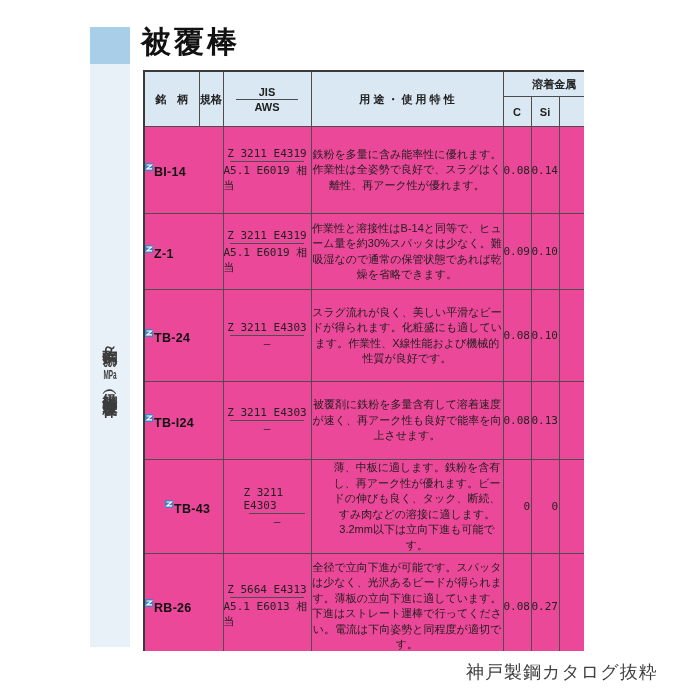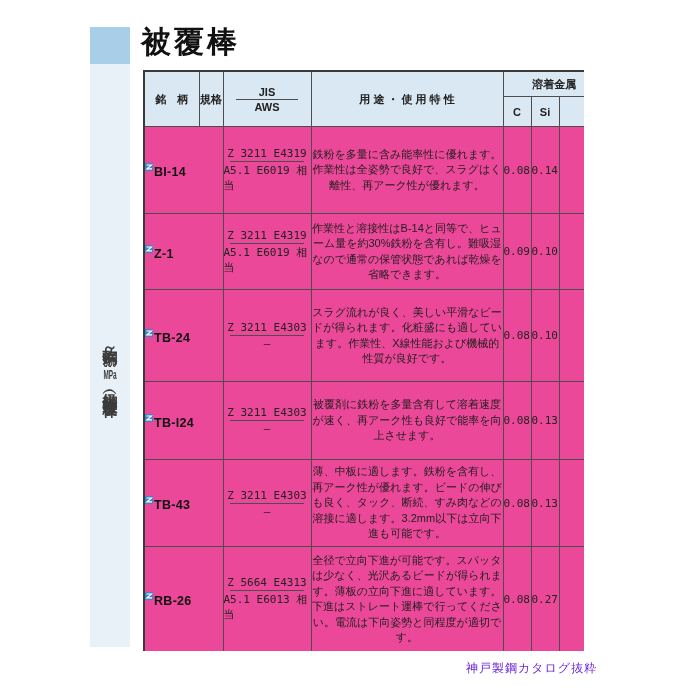--- a/index.html
+++ b/index.html
@@ -21,21 +21,21 @@
   
   .page-title{
     position:absolute;left:141px;top:22px;
     font-family:Liberation Mono, monospace;
     font-size:30px;font-weight:bold;color:#111;letter-spacing:3px;
   }
   
   .caption{
     position:absolute;left:466px;top:660px;
     font-family:"Liberation Serif","DejaVu Serif",serif;
-    font-size:12px;color:#6d28d9;letter-spacing:1px;
+    font-size:18px;color:#404040;letter-spacing:1px;
   }
   
   .table-clip{position:absolute;left:143px;top:70px;width:441px;height:581px;overflow:hidden;}
   table.catalog{border-collapse:collapse;table-layout:fixed;width:462px;border:2px solid #3a3a3a;}
   table.catalog th,table.catalog td{
     border:1px solid #4d4d4d;padding:0;vertical-align:middle;
     font-size:11px;overflow:hidden;
   }
   col.c-brand{width:55px;} col.c-kikaku{width:24px;} col.c-spec{width:88px;}
   col.c-usage{width:192px;} col.c-c{width:28px;} col.c-si{width:28px;} col.c-cut{width:47px;}
@@ -50,21 +50,21 @@
   td.name-cell{padding-left:5px;vertical-align:middle;}
   .brand{font-weight:bold;font-size:12.5px;letter-spacing:0.3px;color:#111;}
   .zmark{display:inline-block;width:8px;height:8px;vertical-align:super;margin-right:1px;}
   td.spec-cell{font-family:"DejaVu Sans Mono","Liberation Mono",monospace;font-size:10.5px;color:#222;}
   td.usage-cell{
     padding:5px 6px;line-height:15.5px;font-size:11px;color:#1e1e1e;
     text-align:center;vertical-align:middle;
   }
   td.val-cell{text-align:left;font-family:"DejaVu Sans Mono","Liberation Mono",monospace;font-size:11px;color:#222;}
   tr.r1 td{height:86px;} tr.r2 td{height:75px;} tr.r3 td{height:91px;}
-  tr.r4 td{height:77px;} tr.r5 td{height:86px;} tr.r6 td{height:104px;}
+  tr.r4 td{height:77px;} tr.r5 td{height:86px;padding-left:20px;} tr.r6 td{height:104px;}
 </style>
 </head>
 <body>
 
 <div class="band-light"></div>
 <div class="band-dark"></div>
 
 <div class="side-label">
     <span>軟鋼～</span>
     <span class="tcy">550</span>
@@ -132,21 +132,21 @@
                 <path d="M1.5 2h5L2 5.8h5" stroke="#fff" stroke-width="1.2" fill="none"></path>
               </svg></span><span class="brand">Z-1</span>
       </td>
       <td class="cell spec-cell">
         <div class="specstack">
           <span>Z 3211 E4319</span>
           <span class="spec-div"></span>
           <span>A5.1 E6019 相当</span>
         </div>
       </td>
-      <td class="cell usage-cell">作業性と溶接性はB-14と同等で、ヒューム量を約30%鉄粉を含有し。難吸湿なので通常の保管状態であれば乾燥を省略できます。</td>
+      <td class="cell usage-cell">作業性と溶接性はB-14と同等で、ヒューム量を約30%スパッタは少なく。難吸湿なので通常の保管状態であれば乾燥を省略できます。</td>
       <td class="cell val-cell">0.09</td>
       <td class="cell val-cell">0.10</td>
       <td class="cell"></td>
     </tr>
 
     <tr class="r3">
       <td colspan="2" class="cell name-cell">
         <span class="zmark"><svg width="8" height="8" viewBox="0 0 8 8">
                 <rect width="8" height="8" fill="#3f83c4"></rect>
                 <path d="M1.5 2h5L2 5.8h5" stroke="#fff" stroke-width="1.2" fill="none"></path>

